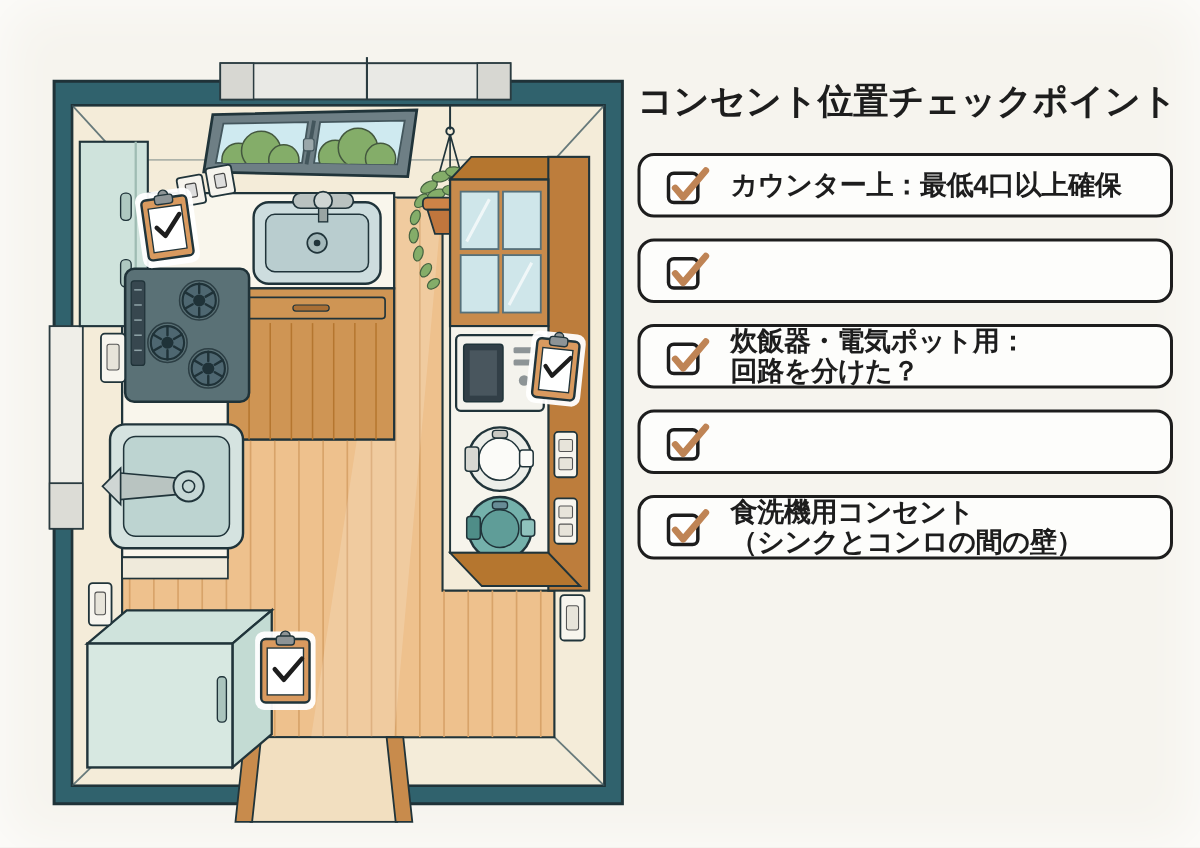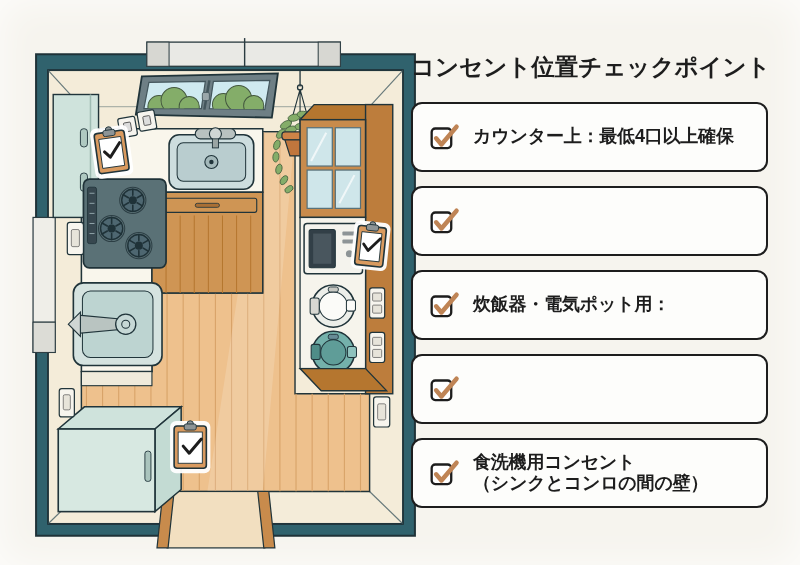--- a/index.html
+++ b/index.html
@@ -10,27 +10,27 @@
   }
   html,body{margin:0;padding:0;}
   body{background:#e9e7e1;}
   .stage{
     position:relative;width:800px;height:565px;background:var(--page_bg);
     font-family:"Liberation Sans","DejaVu Sans",sans-serif;overflow:hidden;
     box-shadow:inset 0 0 40px rgba(255,255,255,.8);
   }
   .kitchen{position:absolute;left:26px;top:36px;width:400px;height:516px;}
   .kitchen svg{display:block;width:100%;height:100%;}
-  .panel{position:absolute;left:411px;top:52px;width:357px;}
+  .panel{position:absolute;left:425px;top:52px;width:357px;}
   .title{
     margin:0 0 18px 0;font-size:23.5px;line-height:1.35;font-weight:800;
     color:var(--ink);letter-spacing:0px;white-space:nowrap;
   }
   .card{
-    box-sizing:border-box;height:70px;margin-bottom:14px;background:var(--card_bg);
+    box-sizing:border-box;height:43px;margin-bottom:14px;background:var(--card_bg);
     border:2.6px solid var(--ink);border-radius:11px;
     display:flex;align-items:center;padding:0 6px 0 16px;
   }
   .cbx{width:32px;height:29px;flex:0 0 auto;margin-right:12px;overflow:visible;}
   .lines{display:flex;flex-direction:column;justify-content:center;}
   .lines span{
     display:block;font-size:18px;line-height:20.5px;font-weight:bold;color:var(--ink);
     white-space:nowrap;letter-spacing:-0.2px;
   }
   .lines span:empty{display:none;}
@@ -352,20 +352,21 @@
       </svg>
     </div>
 
     <div class="card">
       <svg class="cbx" viewBox="0 0 36 32">
         <rect x="3" y="7" width="22" height="22" rx="4" fill="#fff" stroke="var(--ink)" stroke-width="2.6"></rect>
         <path d="M8 18 L14 25 L31 5" fill="none" stroke="var(--accent_check)" stroke-width="5" stroke-linecap="round" stroke-linejoin="round"></path>
       </svg>
       <div class="lines">
         <span>炊飯器・電気ポット用：</span>
+        <span>回路を分けた？</span>
       </div>
     </div>
 
     <div class="card">
       <svg class="cbx" viewBox="0 0 36 32">
         <rect x="3" y="7" width="22" height="22" rx="4" fill="#fff" stroke="var(--ink)" stroke-width="2.6"></rect>
         <path d="M8 18 L14 25 L31 5" fill="none" stroke="var(--accent_check)" stroke-width="5" stroke-linecap="round" stroke-linejoin="round"></path>
       </svg>
     </div>
 

